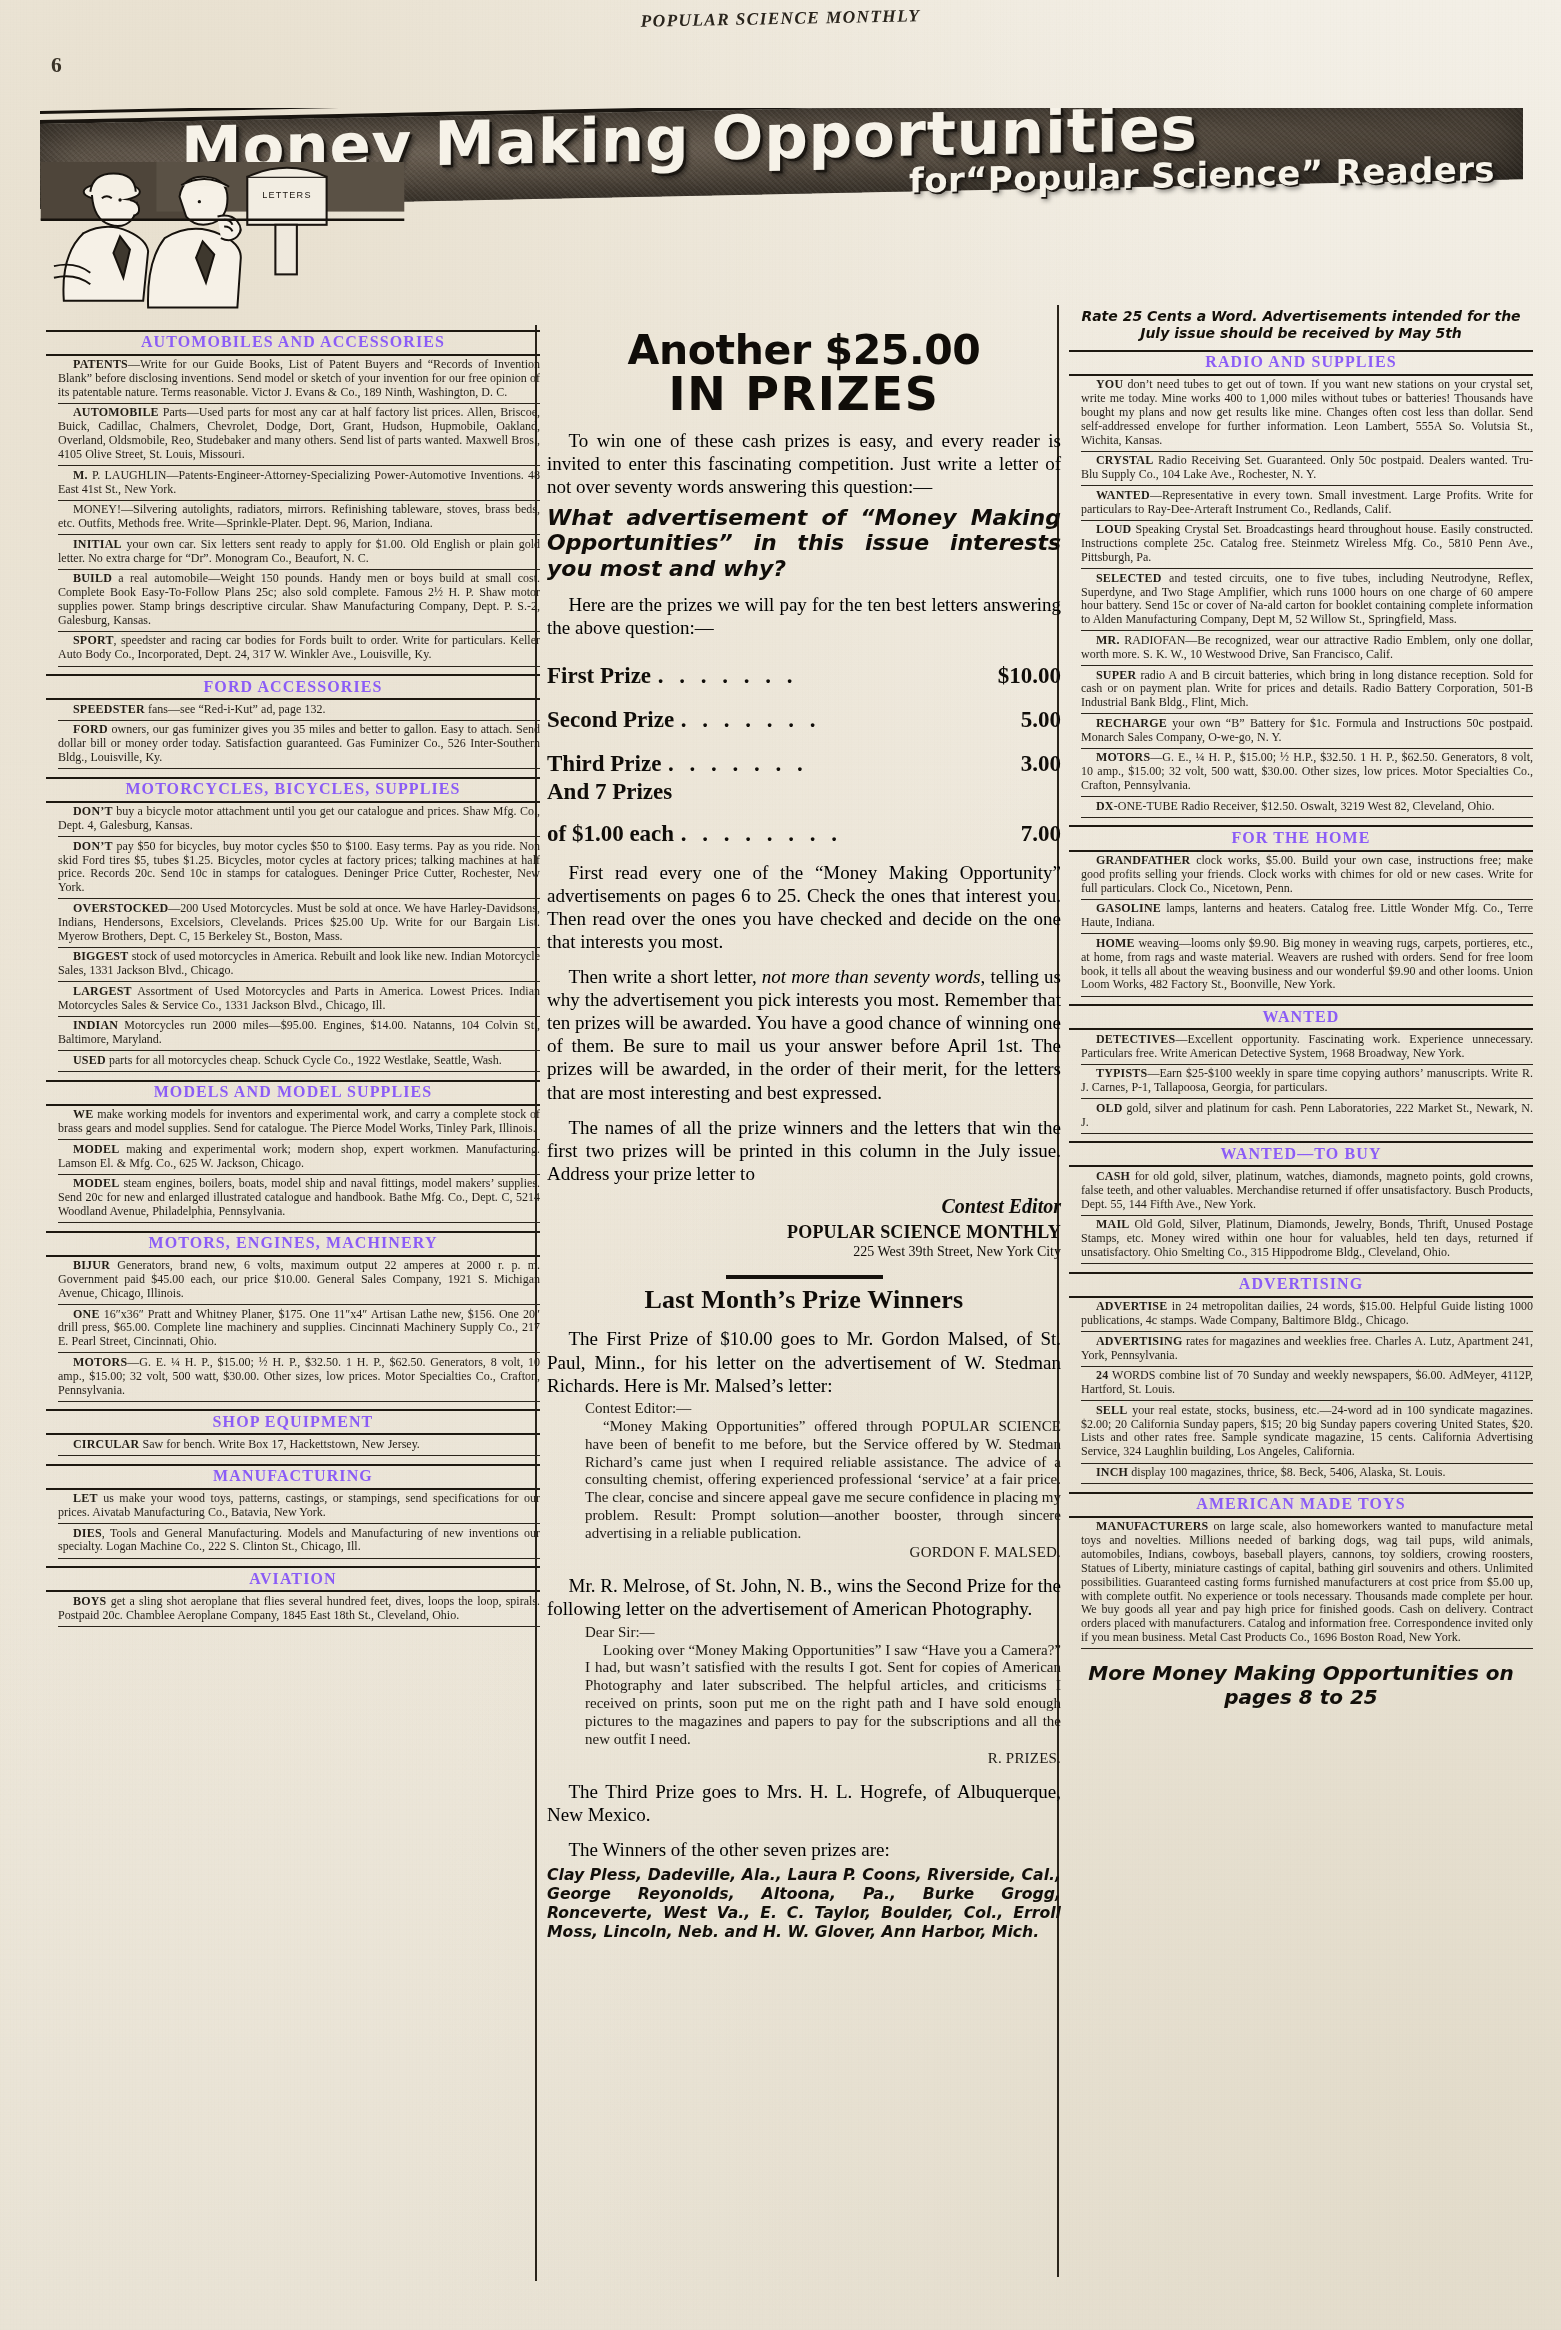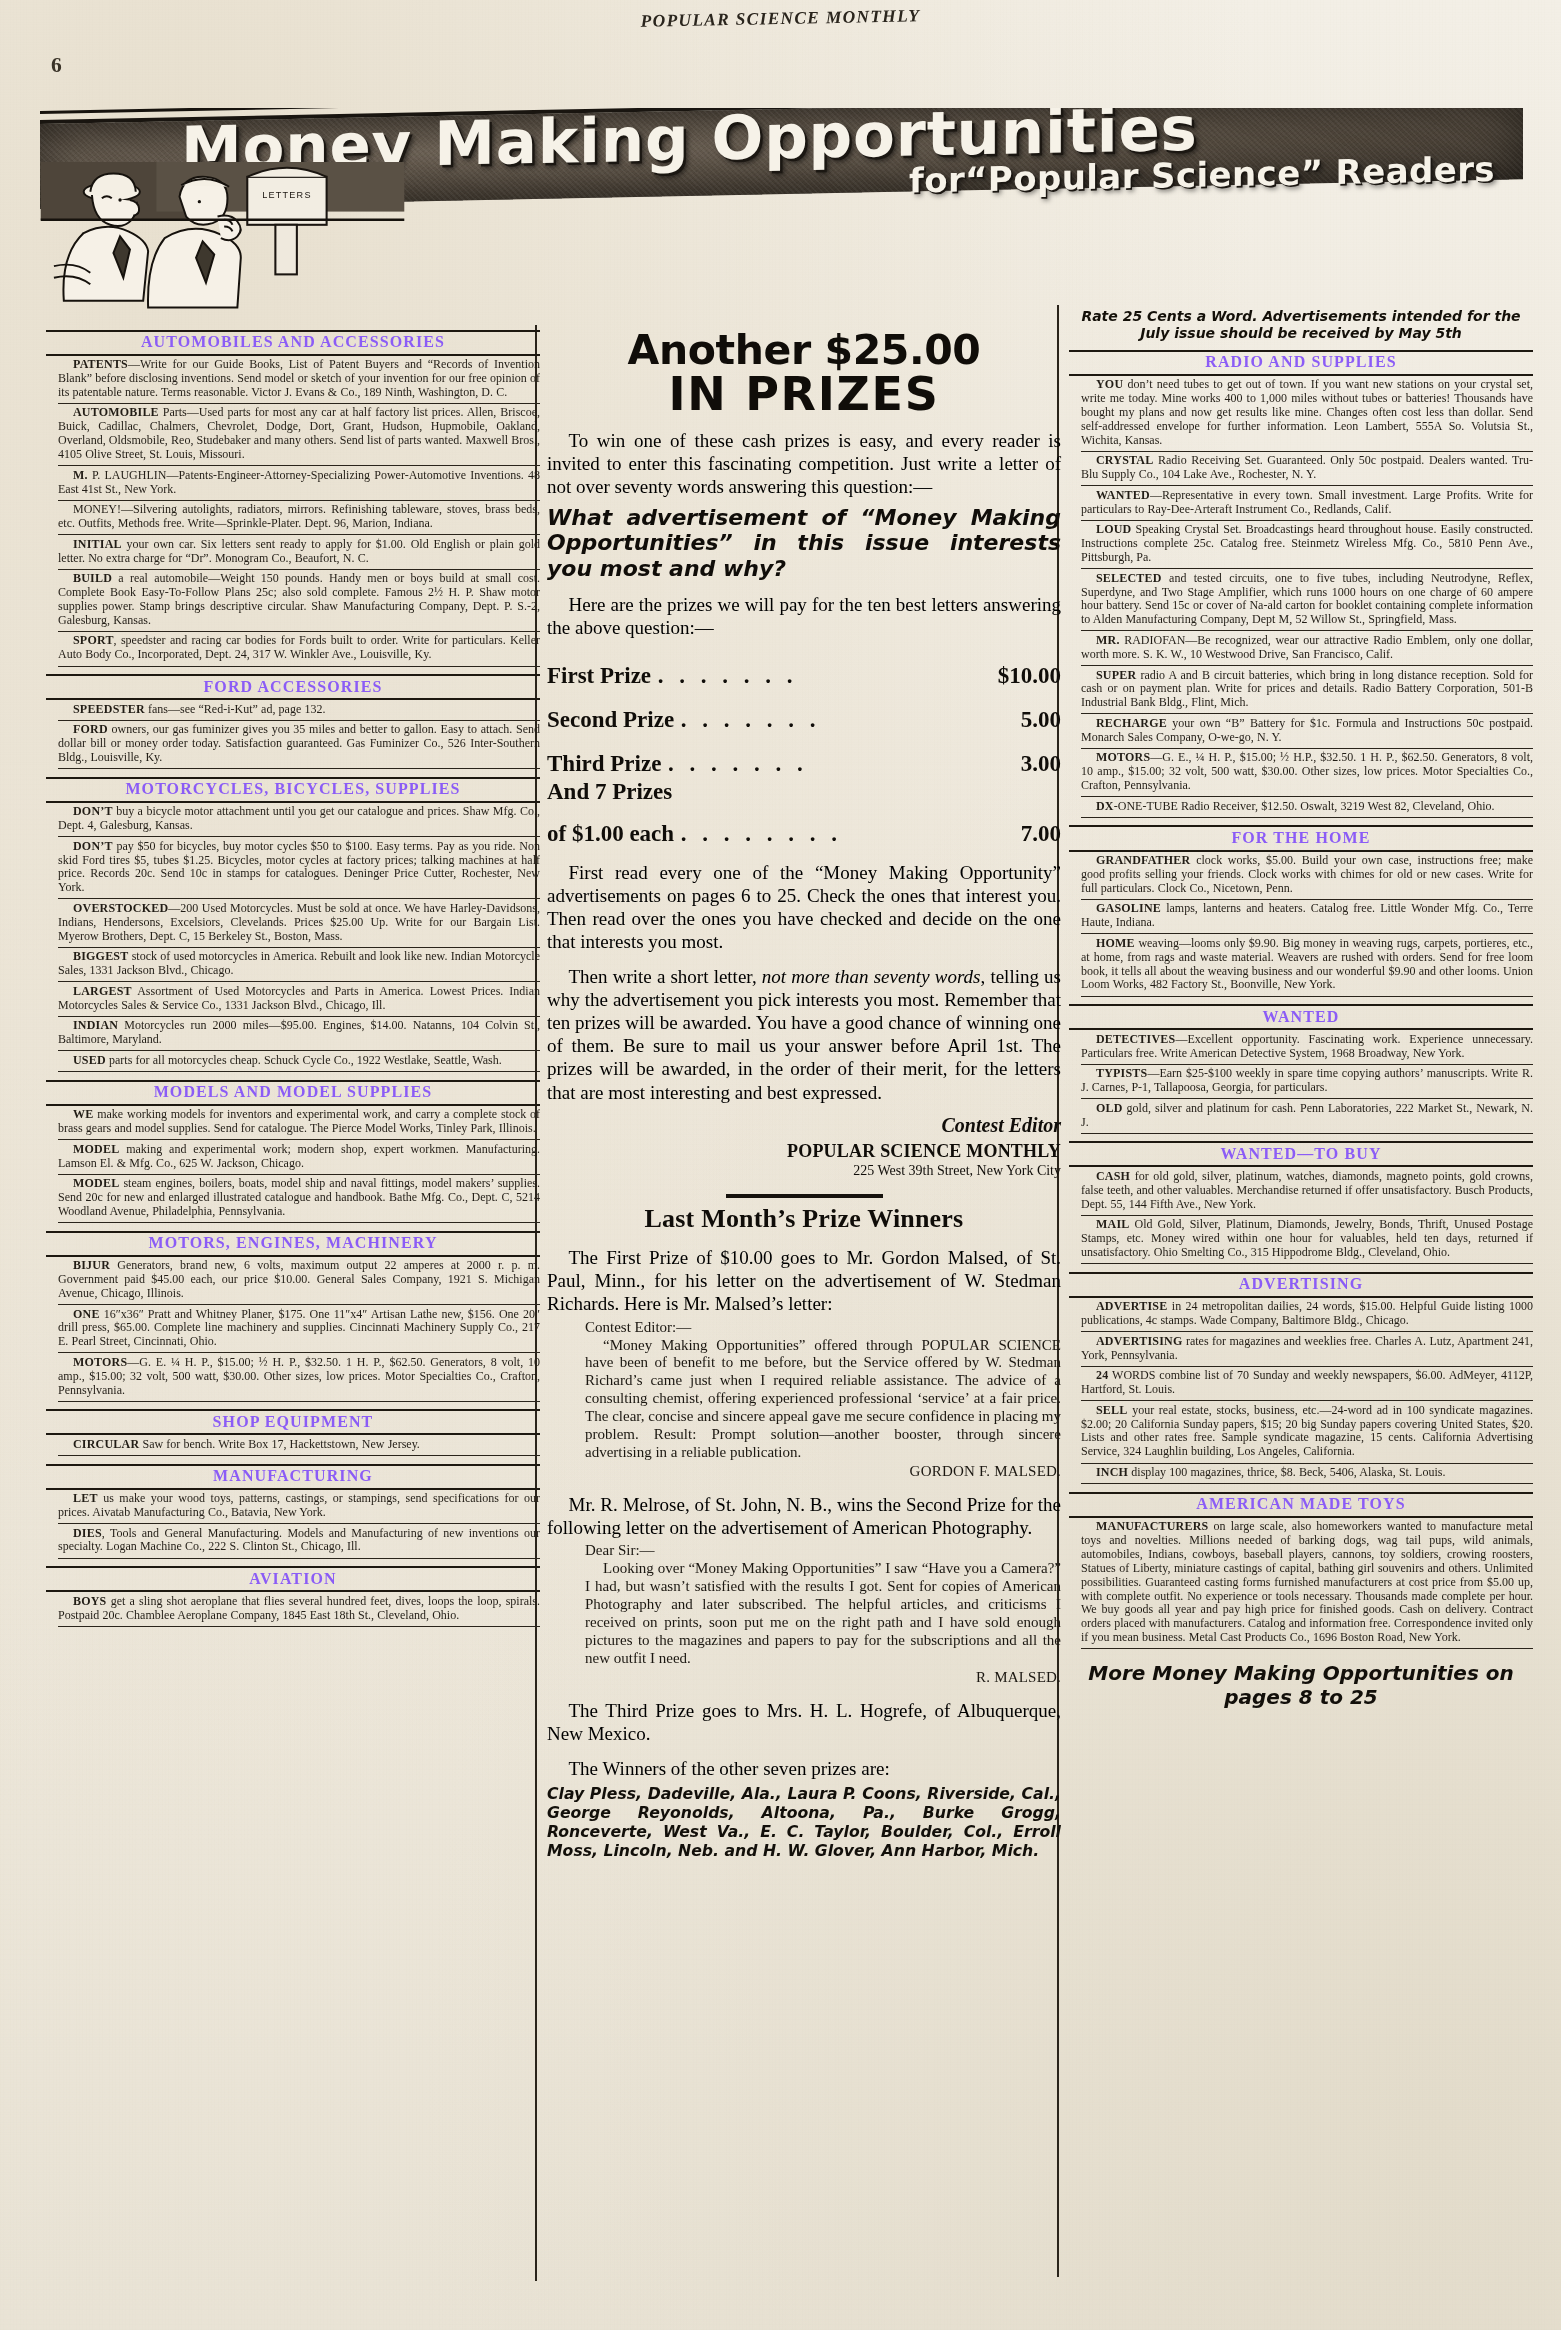--- a/index.html
+++ b/index.html
@@ -333,40 +333,41 @@
     <div class="prize-two">And 7 Prizes</div>
     <div class="prize-row">
       <span class="nm">of $1.00 each</span>
       <span class="dots">. . . . . . . .</span>
       <span class="amt">7.00</span>
     </div>
   </div>
 
   <div class="mid-p">First read every one of the “Money Making Opportunity” advertisements on pages 6 to 25. Check the ones that interest you. Then read over the ones you have checked and decide on the one that interests you most.</div>
   <div class="mid-p"><span>Then write a short letter, </span><i>not more than seventy words</i><span>, telling us why the advertisement you pick interests you most. Remember that ten prizes will be awarded. You have a good chance of winning one of them. Be sure to mail us your answer before April 1st. The prizes will be awarded, in the order of their merit, for the letters that are most interesting and best expressed.</span></div>
+  <div class="mid-p">The names of all the prize winners and the letters that win the first two prizes will be printed in this column in the July issue. Address your prize letter to</div>
 
   <div class="mid-center contest-ed">Contest Editor</div>
   <div class="mid-center psm-name">POPULAR SCIENCE MONTHLY</div>
   <div class="mid-center psm-addr">225 West 39th Street, New York City</div>
 
   <div class="rule-short"></div>
   <div class="mid-head2">Last Month’s Prize Winners</div>
   <div class="mid-p noind" style="text-indent:21.5px;">The First Prize of $10.00 goes to Mr. Gordon Malsed, of St. Paul, Minn., for his letter on the advertisement of W. Stedman Richards. Here is Mr. Malsed’s letter:</div>
 
   <div class="letter">
     <span class="salut">Contest Editor:—</span>
     <p>“Money Making Opportunities” offered through POPULAR SCIENCE have been of benefit to me before, but the Service offered by W. Stedman Richard’s came just when I required reliable assistance. The advice of a consulting chemist, offering experienced professional ‘service’ at a fair price. The clear, concise and sincere appeal gave me secure confidence in placing my problem. Result: Prompt solution—another booster, through sincere advertising in a reliable publication.</p>
     <div class="sig">GORDON F. MALSED.</div>
   </div>
 
   <div class="mid-p">Mr. R. Melrose, of St. John, N. B., wins the Second Prize for the following letter on the advertisement of American Photography.</div>
   <div class="letter">
     <span class="salut">Dear Sir:—</span>
     <p>Looking over “Money Making Opportunities” I saw “Have you a Camera?” I had, but wasn’t satisfied with the results I got. Sent for copies of American Photography and later subscribed. The helpful articles, and criticisms I received on prints, soon put me on the right path and I have sold enough pictures to the magazines and papers to pay for the subscriptions and all the new outfit I need.</p>
-    <div class="sig">R. MALSED.</div>
+    <div class="sig">R. PRIZES.</div>
   </div>
 
   <div class="mid-p">The Third Prize goes to Mrs. H. L. Hogrefe, of Albuquerque, New Mexico.</div>
   <div class="mid-p">The Winners of the other seven prizes are:</div>
   <div class="winners">Clay Pless, Dadeville, Ala., Laura P. Coons, Riverside, Cal., George Reyonolds, Altoona, Pa., Burke Grogg, Ronceverte, West Va., E. C. Taylor, Boulder, Col., Erroll Moss, Lincoln, Neb. and H. W. Glover, Ann Harbor, Mich.</div>
 </div>
 
 <div class="col col-right" style="top:308px;">
   <div class="rate-note">Rate 25 Cents a Word.  Advertisements intended for the July issue should be received by May 5th</div>
   <div id="right-sections">

